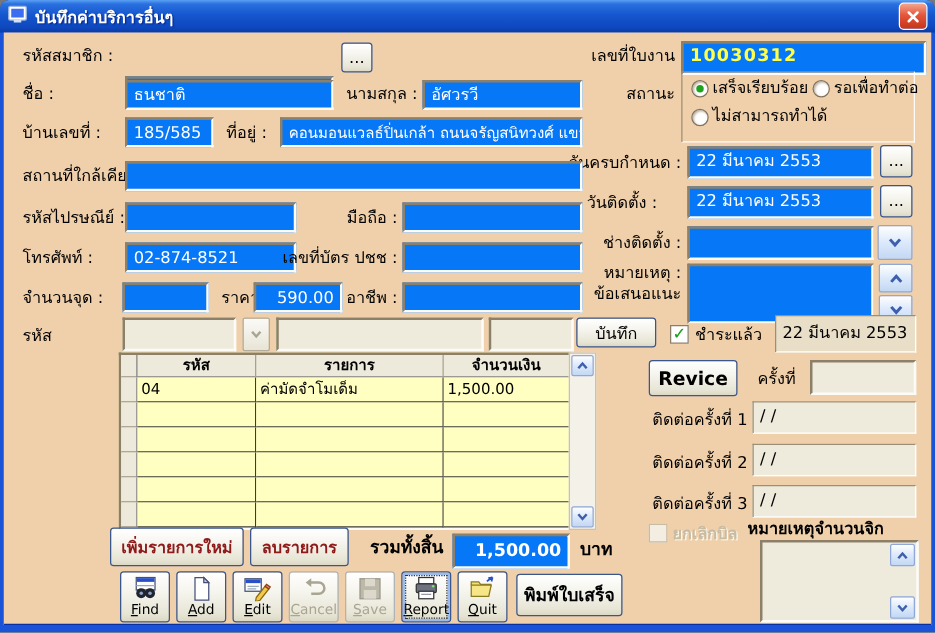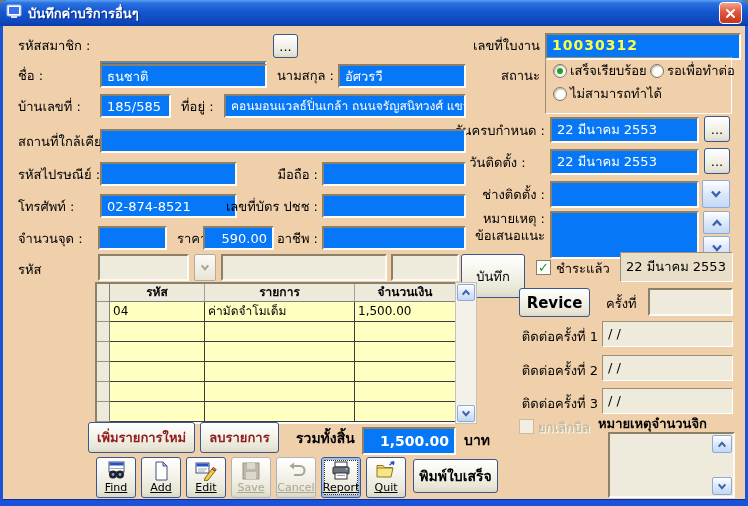--- a/index.html
+++ b/index.html
@@ -54,21 +54,21 @@
   .td{font-size:12px;line-height:18px;padding:0 3px;border-right:1px solid #3C3C3C;border-bottom:1px solid #3C3C3C;
     box-sizing:border-box;background:#FFFFC2;overflow:hidden;white-space:nowrap;color:#000;}
   .rowsel{width:13px;background:#EDEADB;border-right:1px solid #808080;border-bottom:1px solid #9A9284;box-sizing:border-box;}
   .vsb{position:absolute;left:455px;top:282px;width:22px;height:142px;background:#F4F1E8;
     border:1px solid #C9C2B2;box-sizing:border-box;display:flex;flex-direction:column;justify-content:space-between;padding:1px;}
   
   .toolbar{position:absolute;left:96px;top:457px;display:flex;gap:5px;}
   .tbtn{width:40px;height:41px;background:linear-gradient(180deg,#FFF 0%,#F4F3EB 45%,#E7E5D5 85%,#DCD8C6 100%);
     border:1px solid #39568D;border-radius:3px;display:flex;flex-direction:column;align-items:center;justify-content:center;
     gap:1px;box-sizing:border-box;}
-  .tlbl{display:block;font-size:11px;line-height:12px;color:#000;text-decoration:underline;}
+  .tlbl{display:block;font-size:11px;line-height:12px;color:#000;}
   .tlbl::first-letter{text-decoration:underline;}
   .tbtn.disb{border-color:#AEB4B8;}
   .tbtn.disb .tlbl{color:#A9A593;}
   .tbtn.focus{box-shadow:inset 0 0 0 2px #9DBBEB;outline:1px dotted #333;outline-offset:-4px;}
   .mline{line-height:17px;}
 </style>
 </head>
 <body>
 
 <div class="window">
@@ -170,21 +170,21 @@
 
   <div class="lbl" style="left:18px;top:262px;">รหัส</div>
   <div class="fld dis" style="left:98px;top:254px;width:91px;height:27px;"></div>
   <div class="scb grey" style="position:absolute;left:194px;top:254px;width:22px;height:27px;">
     <svg width="10" height="7" viewBox="0 0 12 8">
         <path d="M2 1.5 L6 6 L10 1.5" stroke="#A9A593" stroke-width="2.4" fill="none"></path>
       </svg>
   </div>
   <div class="fld dis" style="left:221px;top:254px;width:166px;height:27px;"></div>
   <div class="fld dis" style="left:391px;top:254px;width:68px;height:27px;"></div>
-  <div class="xbtn" style="left:461px;top:254px;width:64px;height:44px;">บันทึก</div>
+  <div class="xbtn" style="left:461px;top:254px;width:64px;height:24px;">บันทึก</div>
 
   <span class="chk" style="left:536px;top:260px;">
       <span>✓</span>
     </span>
   <div class="lbl" style="left:556px;top:261px;">ชำระแล้ว</div>
   <div class="fld flat" style="left:620px;top:252px;width:113px;height:30px;">22 มีนาคม 2553</div>
 
   <div class="tbl">
     <div class="thead">
       <div class="th rowsel"></div>
@@ -302,32 +302,32 @@
         <rect x="1.5" y="2.5" width="12" height="3" fill="#2A50C8"></rect>
         <line x1="3" y1="8" x2="12" y2="8" stroke="#9AB"></line>
         <line x1="3" y1="10" x2="10" y2="10" stroke="#9AB"></line>
         <path d="M10 17 L17 8 l3 2.2 -7 9 -3.6 1 z" fill="#F2C94C" stroke="#8A6A10"></path>
         <path d="M17 8 l3 2.2 1.2-1.6 -3-2.2 z" fill="#E87A7A" stroke="#8A4010"></path>
       </svg>
       <span class="tlbl">Edit</span>
     </div>
     <div class="tbtn disb">
       <svg width="22" height="20" viewBox="0 0 22 20">
+        <path d="M7 5 h8 a4.5 4.5 0 0 1 0 9 h-6" fill="none" stroke="#A9A593" stroke-width="2"></path>
+        <path d="M9 1.5 L4.5 5 L9 8.5 Z" fill="#A9A593"></path>
+      </svg>
+      <span class="tlbl">Cancel</span>
+    </div>
+    <div class="tbtn disb">
+      <svg width="22" height="20" viewBox="0 0 22 20">
         <rect x="3" y="2" width="16" height="16" fill="#BDB9A9" stroke="#9A968A"></rect>
         <rect x="7" y="2" width="8" height="6" fill="#DCD8CC"></rect>
         <rect x="6" y="11" width="10" height="7" fill="#DCD8CC"></rect>
       </svg>
       <span class="tlbl">Save</span>
-    </div>
-    <div class="tbtn disb">
-      <svg width="22" height="20" viewBox="0 0 22 20">
-        <path d="M7 5 h8 a4.5 4.5 0 0 1 0 9 h-6" fill="none" stroke="#A9A593" stroke-width="2"></path>
-        <path d="M9 1.5 L4.5 5 L9 8.5 Z" fill="#A9A593"></path>
-      </svg>
-      <span class="tlbl">Cancel</span>
     </div>
     <div class="tbtn focus">
       <svg width="22" height="20" viewBox="0 0 22 20">
         <rect x="5" y="1" width="12" height="5" fill="#fff" stroke="#333"></rect>
         <rect x="3" y="6" width="16" height="7" rx="1" fill="#6E7280" stroke="#333"></rect>
         <rect x="5" y="12" width="12" height="6" fill="#fff" stroke="#333"></rect>
         <line x1="7" y1="14.5" x2="15" y2="14.5" stroke="#99A"></line>
         <circle cx="16.5" cy="8" r="1" fill="#7CE27C"></circle>
       </svg>
       <span class="tlbl">Report</span>

